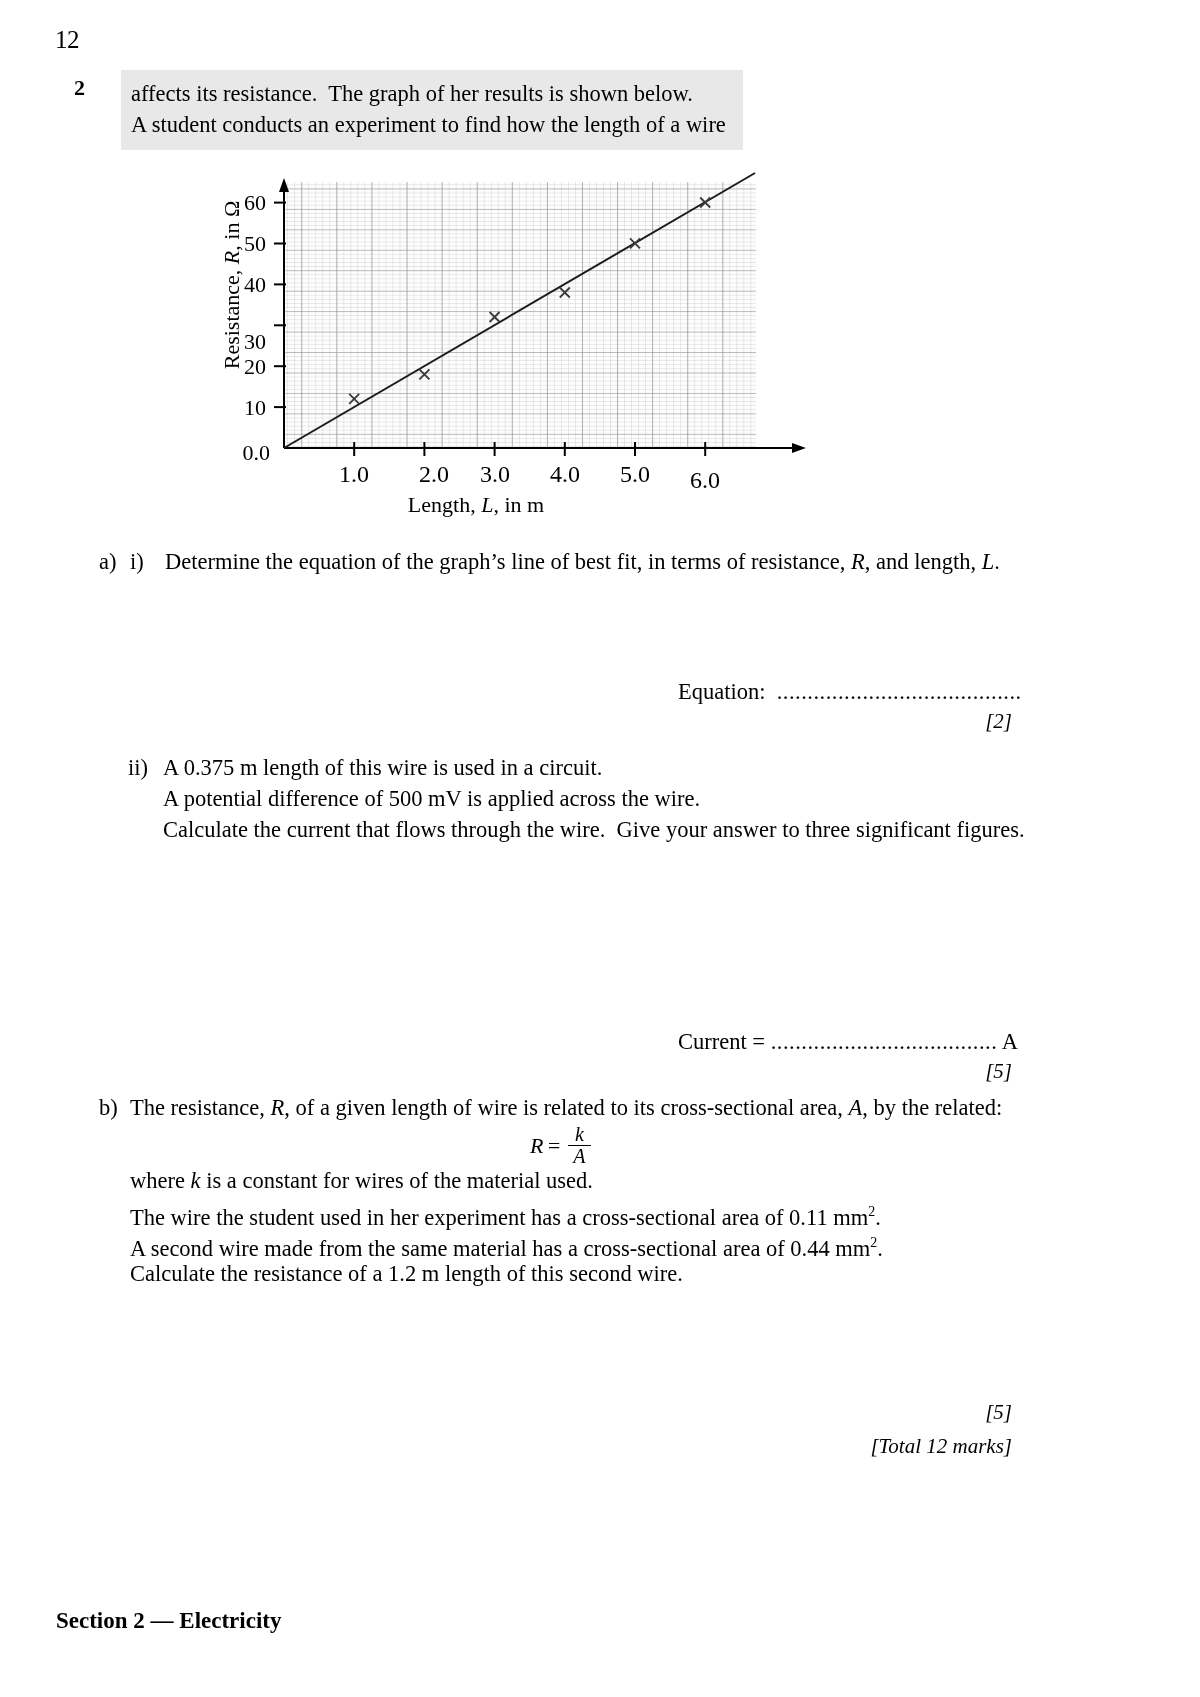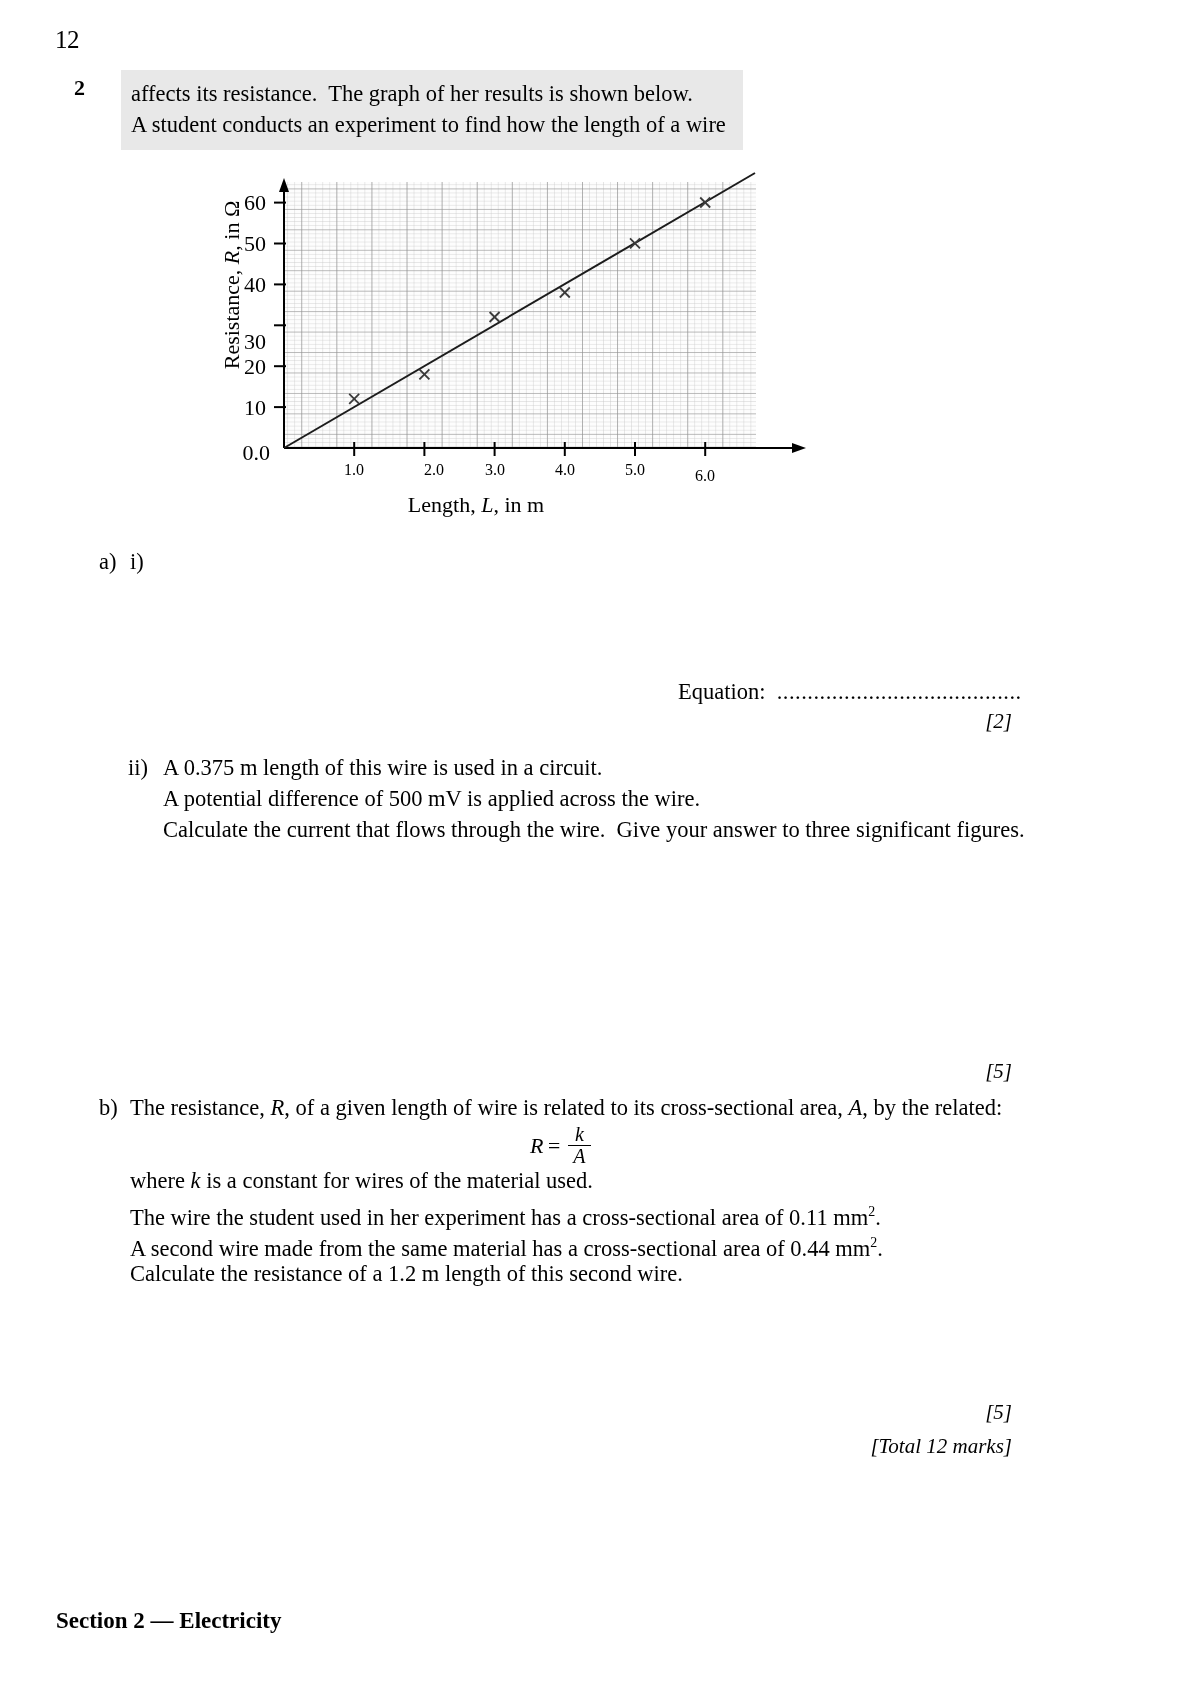--- a/index.html
+++ b/index.html
@@ -83,21 +83,21 @@
   .y-tick-label {
     position: absolute;
     width: 54px;
     text-align: right;
     font-size: 22px;
   }
   .x-tick-label {
     position: absolute;
     width: 60px;
     text-align: center;
-    font-size: 16px;
+    font-size: 24px;
   }
   svg.plot { position: absolute; left: 0; top: 0; }
   .italic { font-style: italic; }
 
   
   .txt {
     position: absolute;
     font-size: 22.5px;
     line-height: 31px;
     white-space: pre;
@@ -253,29 +253,31 @@
     <div class="x-tick-label" style="left:269px; top:293px;">3.0</div>
     <div class="x-tick-label" style="left:339px; top:293px;">4.0</div>
     <div class="x-tick-label" style="left:409px; top:293px;">5.0</div>
     <div class="x-tick-label" style="left:479px; top:299px;">6.0</div>
 
     <div class="x-axis-title" style="top:324px;"><span>Length, </span><span class="italic">L</span><span>, in m</span></div>
   </div>
 
   <div class="txt" style="left:99px; top:546px;">a)</div>
   <div class="txt" style="left:130px; top:546px;">i)</div>
+  <div class="txt" style="left:165px; top:546px;"><span>Determine the equation of the graph’s line of best fit, in terms of resistance, </span><span class="italic">R</span><span>, and length, </span><span class="italic">L</span><span>.</span></div>
 
   <div class="answer-line" style="left:678px; top:679px;"><span>Equation:</span><span>  </span><span class="dots">........................................</span></div>
   <div class="marks" style="left:860px; top:709px; width:152px;">[2]</div>
 
   <div class="txt" style="left:128px; top:752px;">ii)</div>
   <div class="txt" style="left:163px; top:752px;">A 0.375 m length of this wire is used in a circuit.</div>
   <div class="txt" style="left:163px; top:783px;">A potential difference of 500 mV is applied across the wire.</div>
   <div class="txt" style="left:163px; top:814px;">Calculate the current that flows through the wire.  Give your answer to three significant figures.</div>
 
+  <div class="answer-line" style="left:678px; top:1029px;"><span>Current =</span><span> </span><span class="dots">.....................................</span><span> </span><span>A</span></div>
   <div class="marks" style="left:860px; top:1059px; width:152px;">[5]</div>
 
   <div class="txt" style="left:99px; top:1092px;">b)</div>
   <div class="txt" style="left:130px; top:1092px;"><span>The resistance, </span><span class="italic">R</span><span>, of a given length of wire is related to its cross-sectional area, </span><span class="italic">A</span><span>, by the related:</span></div>
 
   <div class="formula" style="left:530px; top:1124px;">
     <span>R</span>
     <span style="margin:0 3px;">=</span>
     <span class="frac">
       <span class="num">k</span>

